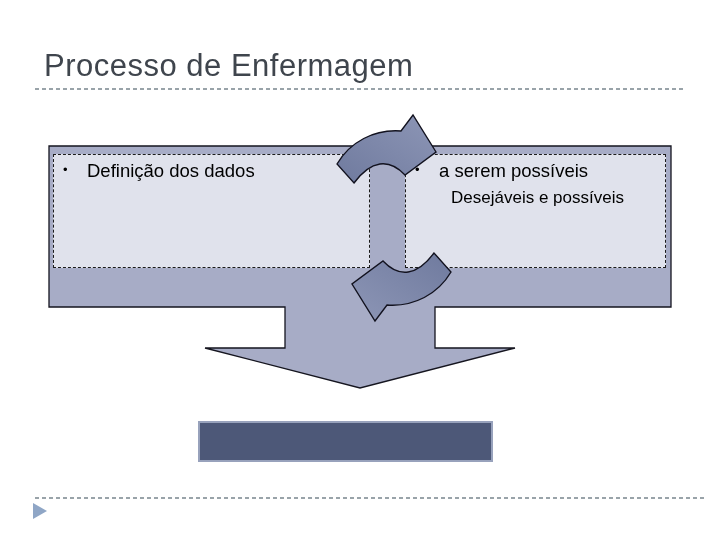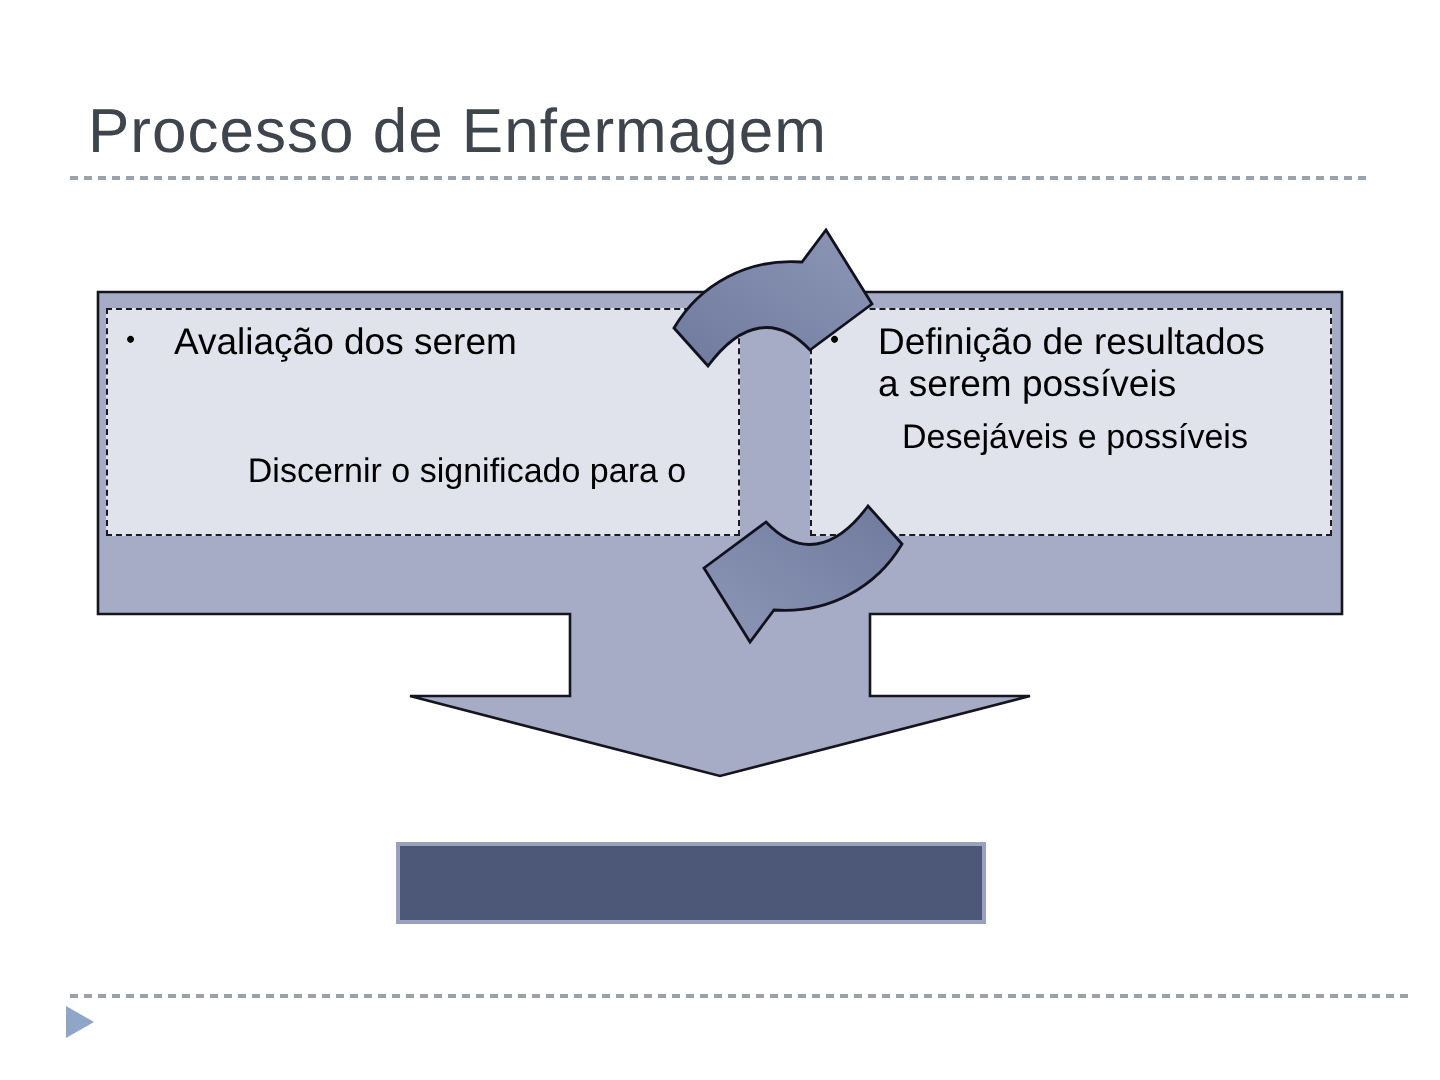--- a/index.html
+++ b/index.html
@@ -46,31 +46,29 @@
   <div class="title">Processo de Enfermagem</div>
   <div class="rule rule-top"></div>
 
   <svg class="layer" width="720" height="540" viewBox="0 0 720 540">
     <polygon points="49,146 671,146 671,307 435,307 435,348 515,348 360,388 205,348 285,348 285,307 49,307" fill="#a7acc6" stroke="#15151f" stroke-width="1.3"></polygon>
   </svg>
 
   <div class="panel panel-left">
     <div class="bullet-row">
       <span class="bullet">•</span>
-      <div class="main-line">Avaliação dos serem</div>
+      <div class="main-line">Definição dos dados</div>
     </div>
     <div class="sub sub-left">
-      <div>Discernir o significado para o</div>
     </div>
   </div>
 
   <div class="panel panel-right">
     <div class="bullet-row">
       <span class="bullet">•</span>
-      <div class="main-line">Definição de resultados</div>
       <div class="main-line">a serem possíveis</div>
     </div>
     <div class="sub sub-right">Desejáveis e possíveis</div>
   </div>
 
   <svg class="layer" width="720" height="540" viewBox="0 0 720 540">
     <defs>
       <linearGradient id="arrGrad" x1="0" y1="1" x2="1" y2="0">
         <stop offset="0" stop-color="#6f7a9e"></stop>
         <stop offset="1" stop-color="#8d96b6"></stop>

